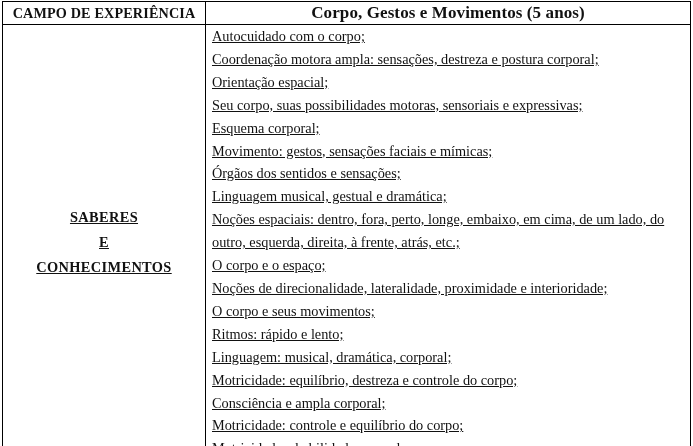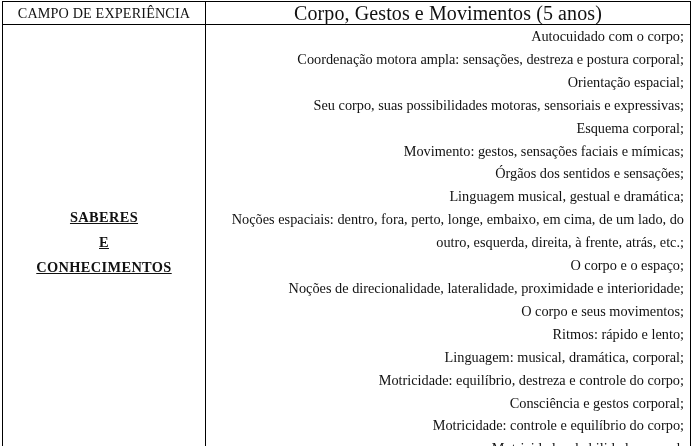--- a/index.html
+++ b/index.html
@@ -31,34 +31,34 @@
   table.matrix th {
     border: 1px solid #000000;
     padding: 0;
     vertical-align: middle;
   }
   col.c-field  { width: 203px; }
   col.c-value  { width: 485px; }
 
   th.head-cell {
     height: 22px;
-    font-weight: normal;
+    font-weight: bold;
     font-size: 14.5px;
     text-align: center;
     letter-spacing: 0.1px;
     line-height: 20px;
     white-space: nowrap;
     margin-left: 12px;
   }
   th.head-field {
     font-size: 14.2px;
     letter-spacing: 0.15px;
   }
   th.head-value {
-    font-size: 20px;
+    font-size: 17px;
   }
 
   td.field-cell {
     text-align: center;
     font-weight: bold;
     font-size: 14.4px;
     letter-spacing: 0.35px;
     line-height: 25px;
   }
   td.field-cell .field-line {
@@ -71,22 +71,23 @@
     text-align: center;
   }
   ul.item-list {
     list-style: none;
     margin: 0;
     padding: 0;
   }
   ul.item-list li {
     font-size: 14.3px;
     line-height: 22.9px;
-    text-align: right;
+    text-align: left;
     padding: 0 6px;
+    text-decoration: underline;
   }
 </style>
 </head>
 <body>
 
 <div class="table-wrap">
   <table class="matrix">
     <colgroup>
       <col class="c-field">
       <col class="c-value">
@@ -114,21 +115,21 @@
             <li>Movimento: gestos, sensações faciais e mímicas;</li>
             <li>Órgãos dos sentidos e sensações;</li>
             <li>Linguagem musical, gestual e dramática;</li>
             <li>Noções espaciais: dentro, fora, perto, longe, embaixo, em cima, de um lado, do outro, esquerda, direita, à frente, atrás, etc.;</li>
             <li>O corpo e o espaço;</li>
             <li>Noções de direcionalidade, lateralidade, proximidade e interioridade;</li>
             <li>O corpo e seus movimentos;</li>
             <li>Ritmos: rápido e lento;</li>
             <li>Linguagem: musical, dramática, corporal;</li>
             <li>Motricidade: equilíbrio, destreza e controle do corpo;</li>
-            <li>Consciência e gestos corporal;</li>
+            <li>Consciência e ampla corporal;</li>
             <li>Motricidade: controle e equilíbrio do corpo;</li>
             <li>Motricidade e habilidade manual.</li>
           </ul>
         </td>
       </tr>
     </tbody>
   </table>
 </div>
 
 </body></html>

